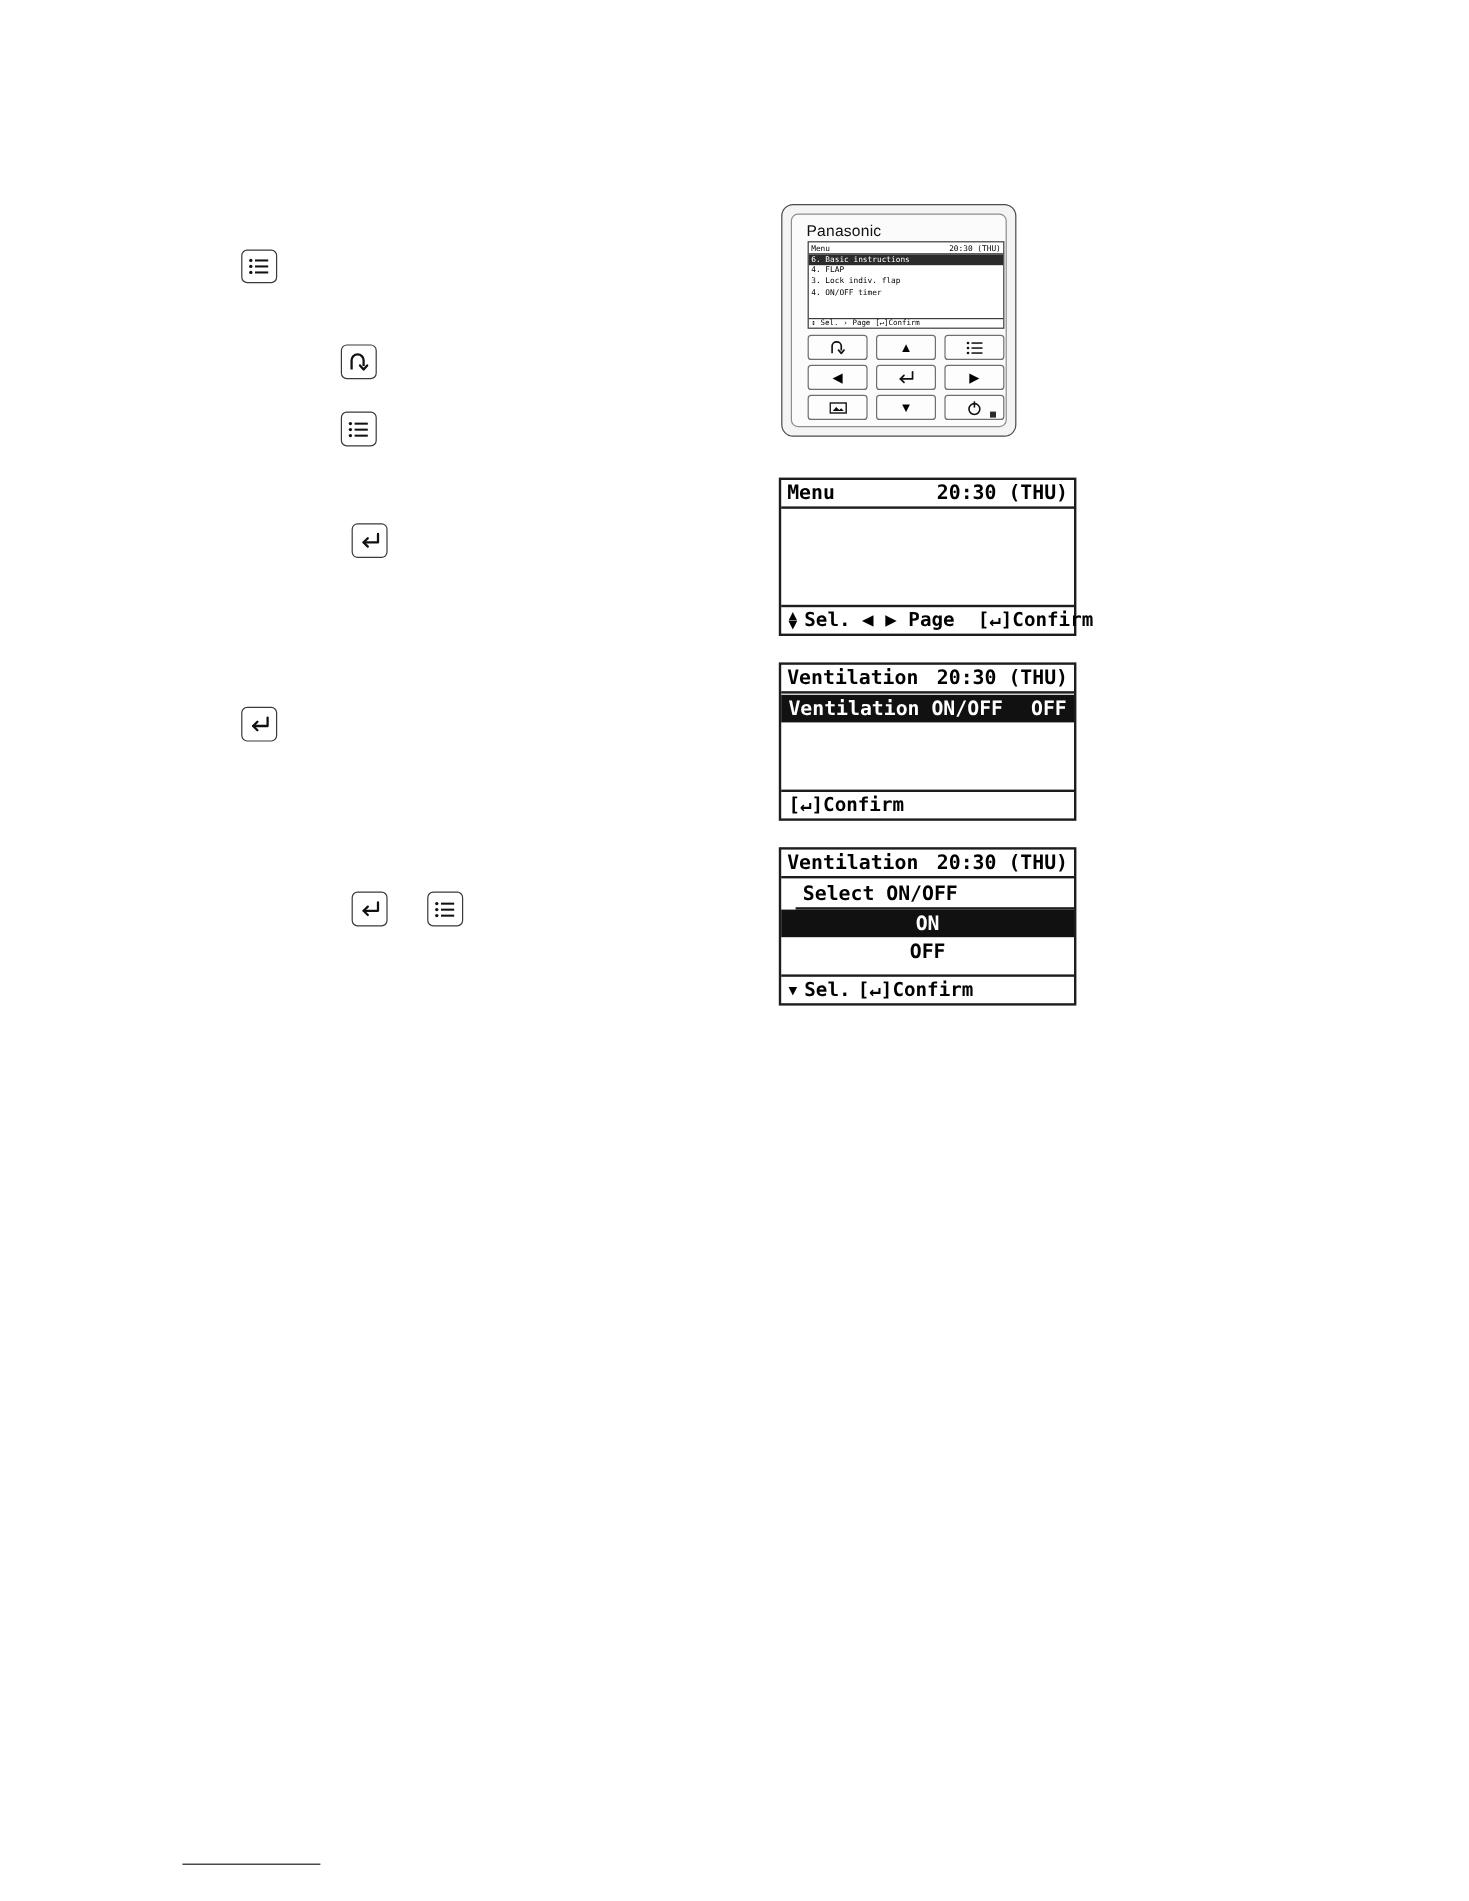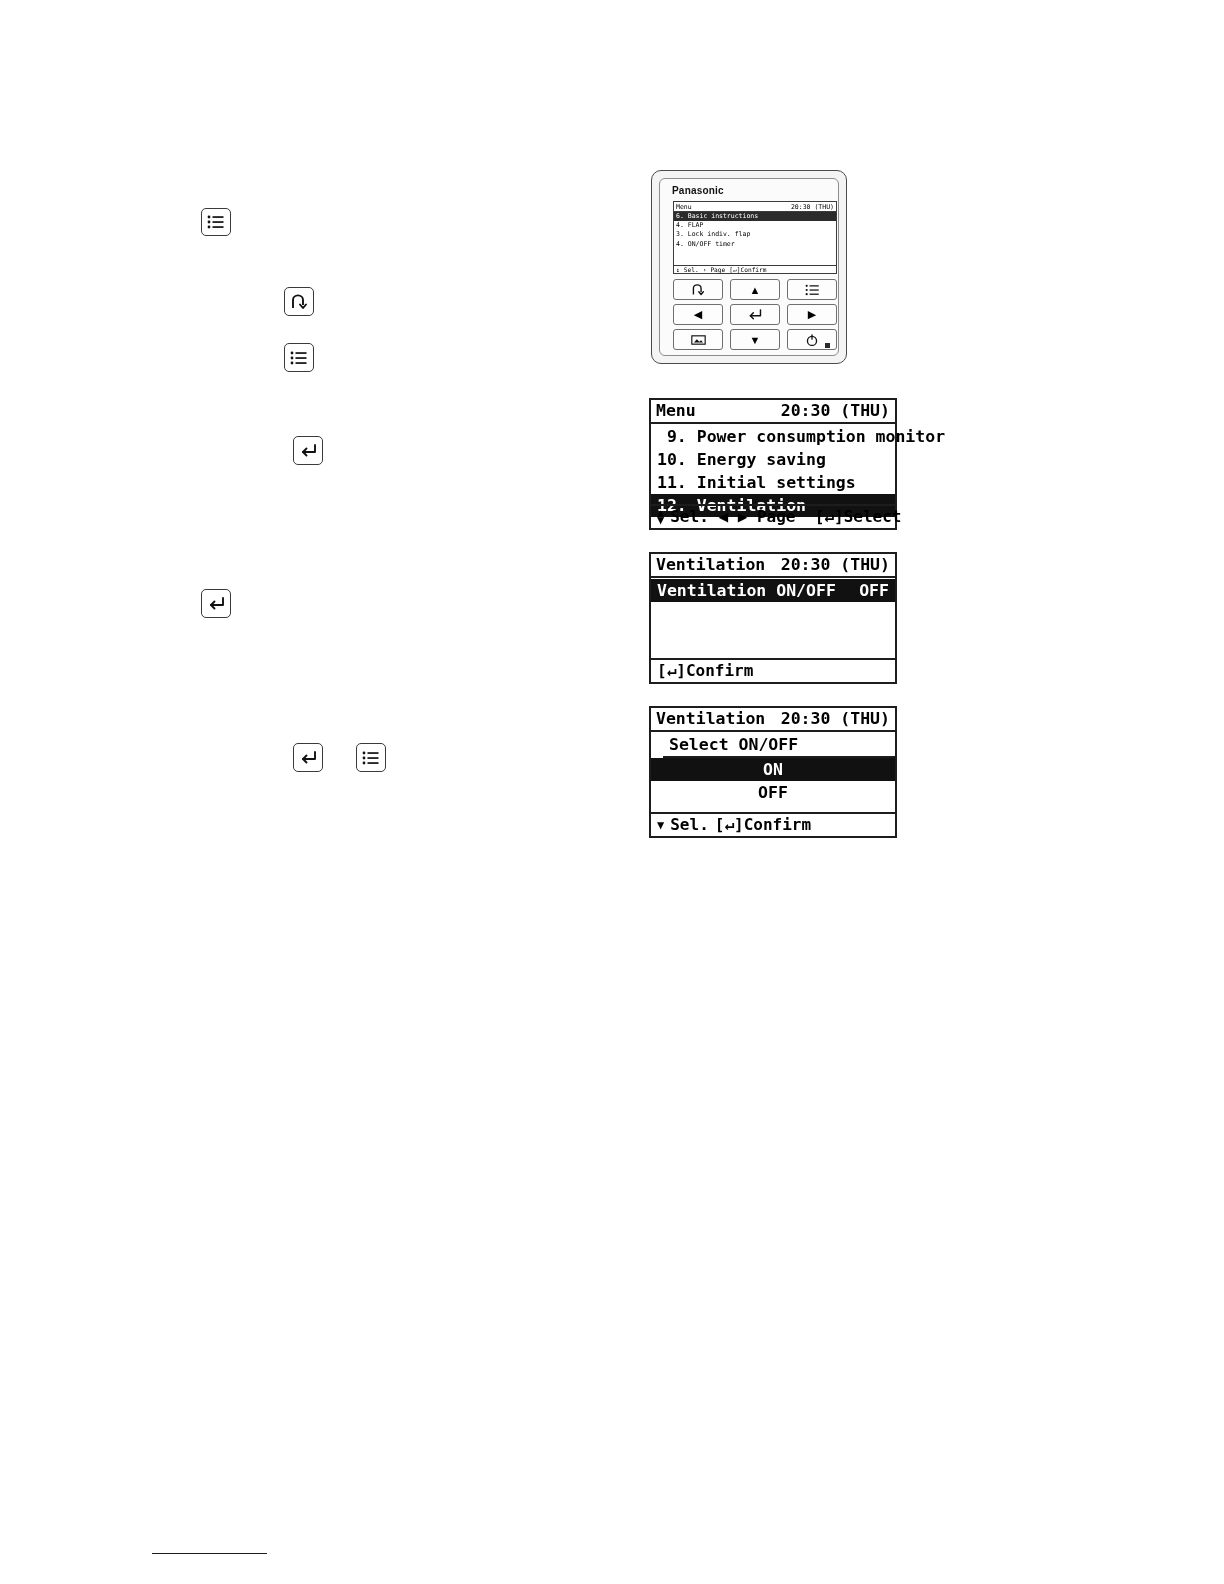--- a/index.html
+++ b/index.html
@@ -45,22 +45,22 @@
     left: 7px; top: 7px; right: 7px; bottom: 7px;
     border: 1px solid #8d8d8d;
     border-radius: 6px;
     background: #fbfbfb;
     box-sizing: border-box;
   }
   .brand {
     position: absolute;
     left: 12px;
     top: 6px;
-    font-size: 10px;
-    font-weight: bold;
+    font-size: 13px;
+    font-weight: normal;
     letter-spacing: .2px;
     color: #111;
   }
   .mini-lcd {
     position: absolute;
     left: 13px;
     top: 22px;
     width: 164px;
     height: 73px;
     border: 1px solid #3b3b3b;
@@ -327,29 +327,23 @@
 
     <div class="led"></div>
   </div>
 </div>
 
 <div class="lcd" style="left:649px;top:398px;width:248px;height:132px;">
   <div class="lcd-head">
     <span>Menu</span>
     <span>20:30 (THU)</span>
   </div>
-  <div class="lcd-body">
-    <div class="lcd-line"> 9. Power consumption monitor</div>
-    <div class="lcd-line">10. Energy saving</div>
-    <div class="lcd-line">11. Initial settings</div>
-    <div class="lcd-line sel">12. Ventilation</div>
-  </div>
   <div class="lcd-foot">
     <span class="arrows-ud">▲<br>▼</span>
-    <span>Sel. ◀ ▶ Page  [↵]Select</span>
+    <span>Sel. ◀ ▶ Page  [↵]Confirm</span>
   </div>
 </div>
 
 <div class="lcd" style="left:649px;top:552px;width:248px;height:132px;">
   <div class="lcd-head">
     <span>Ventilation</span>
     <span>20:30 (THU)</span>
   </div>
   <div class="lcd-body">
     <div class="lcd-line sel spread">

